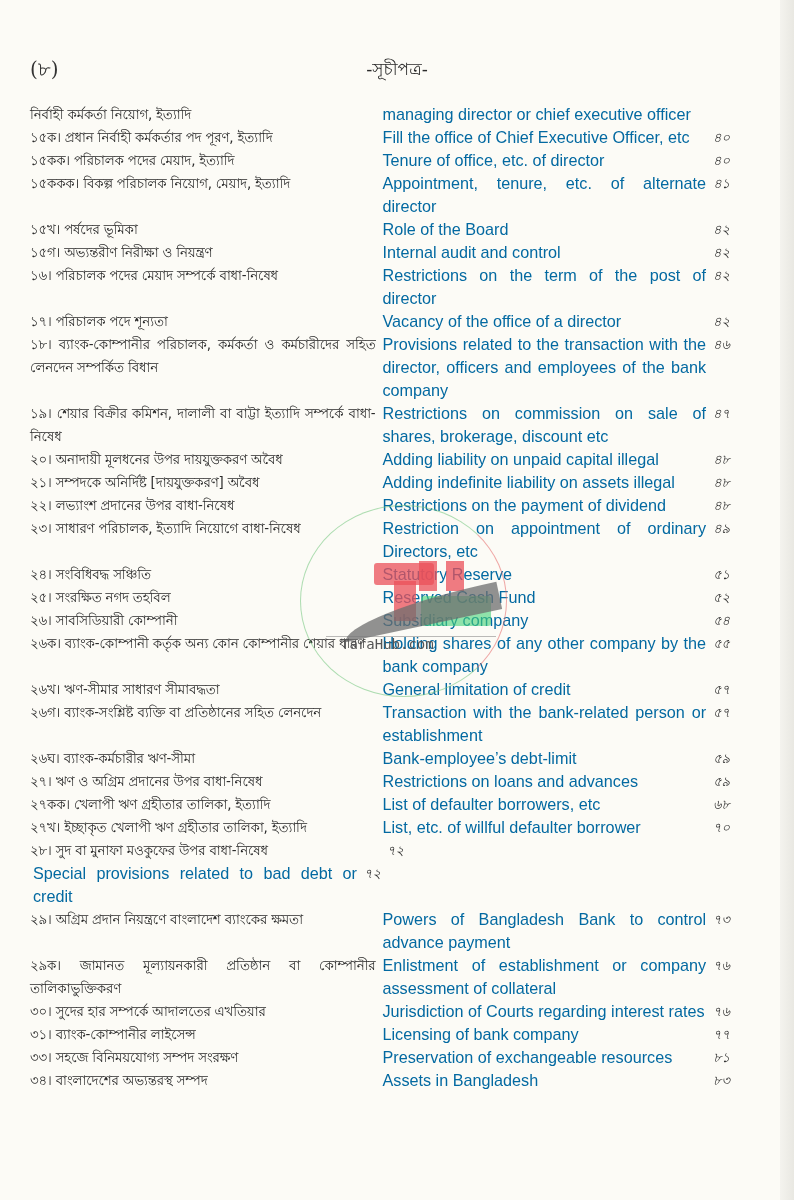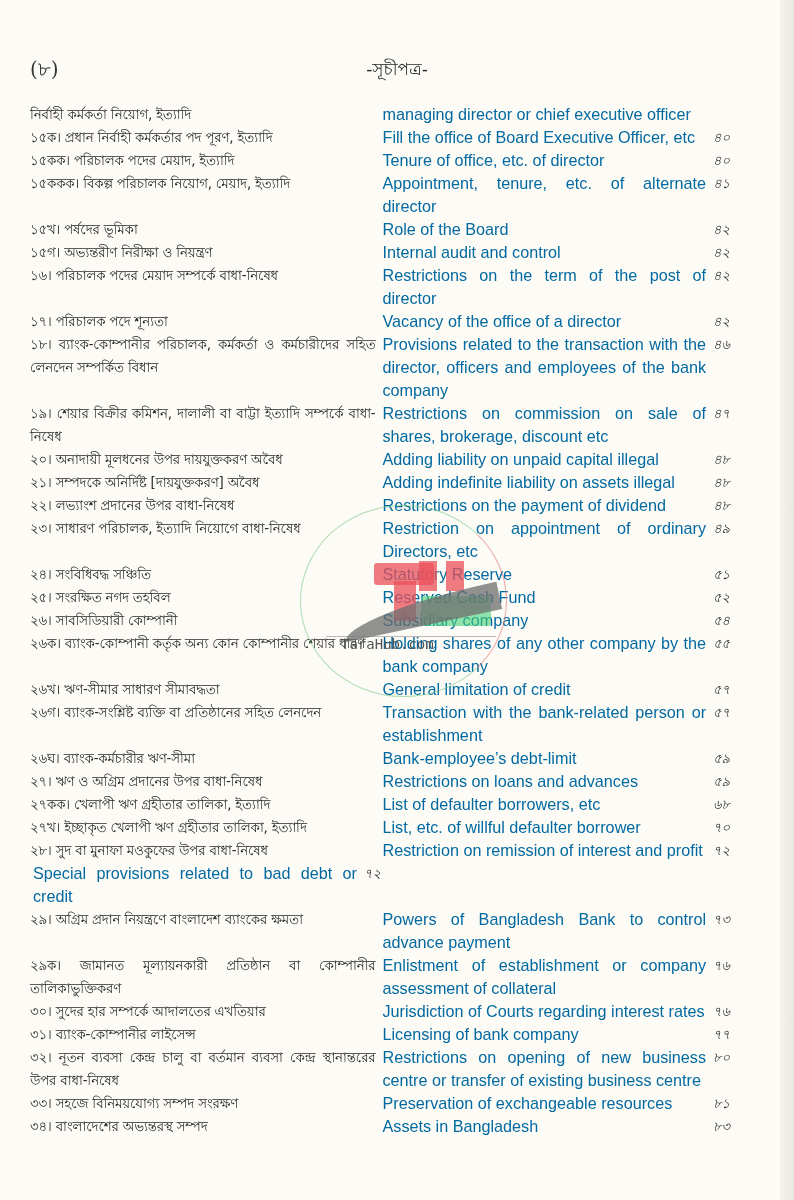--- a/index.html
+++ b/index.html
@@ -95,21 +95,21 @@
 <div class="page-title">-সূচীপত্র-</div>
 
 <div class="toc">
   <div class="row">
       <div class="bn">নির্বাহী কর্মকর্তা নিয়োগ, ইত্যাদি</div>
       <div class="en">managing director or chief executive officer</div>
       <div class="pg"></div>
     </div>
   <div class="row">
       <div class="bn">১৫ক। প্রধান নির্বাহী কর্মকর্তার পদ পূরণ, ইত্যাদি</div>
-      <div class="en">Fill the office of Board Executive Officer, etc</div>
+      <div class="en">Fill the office of Chief Executive Officer, etc</div>
       <div class="pg">৪০</div>
     </div>
   <div class="row">
       <div class="bn">১৫কক। পরিচালক পদের মেয়াদ, ইত্যাদি</div>
       <div class="en">Tenure of office, etc. of director</div>
       <div class="pg">৪০</div>
     </div>
   <div class="row">
       <div class="bn">১৫ককক। বিকল্প পরিচালক নিয়োগ, মেয়াদ, ইত্যাদি</div>
       <div class="en">Appointment, tenure, etc. of alternate director</div>
@@ -210,21 +210,20 @@
       <div class="en">List of defaulter borrowers,  etc</div>
       <div class="pg">৬৮</div>
     </div>
   <div class="row">
       <div class="bn">২৭খ। ইচ্ছাকৃত খেলাপী ঋণ গ্রহীতার তালিকা, ইত্যাদি</div>
       <div class="en">List, etc. of willful defaulter borrower</div>
       <div class="pg">৭০</div>
     </div>
   <div class="row">
       <div class="bn">২৮। সুদ বা মুনাফা মওকুফের উপর বাধা-নিষেধ</div>
-      <div class="en">Restriction on remission of interest and profit</div>
       <div class="pg">৭২</div>
     </div>
   <div class="row">
       <div class="en">Special provisions related to bad debt or credit</div>
       <div class="pg">৭২</div>
     </div>
   <div class="row">
       <div class="bn">২৯। অগ্রিম প্রদান নিয়ন্ত্রণে বাংলাদেশ ব্যাংকের ক্ষমতা</div>
       <div class="en">Powers of Bangladesh Bank to control advance payment</div>
       <div class="pg">৭৩</div>
@@ -236,25 +235,20 @@
     </div>
   <div class="row">
       <div class="bn">৩০। সুদের হার সম্পর্কে আদালতের এখতিয়ার</div>
       <div class="en">Jurisdiction of Courts regarding interest rates</div>
       <div class="pg">৭৬</div>
     </div>
   <div class="row">
       <div class="bn">৩১। ব্যাংক-কোম্পানীর লাইসেন্স</div>
       <div class="en">Licensing of bank company</div>
       <div class="pg">৭৭</div>
-    </div>
-  <div class="row">
-      <div class="bn">৩২। নূতন ব্যবসা কেন্দ্র চালু বা বর্তমান ব্যবসা কেন্দ্র স্থানান্তরের উপর বাধা-নিষেধ</div>
-      <div class="en">Restrictions on opening of new business centre or transfer of existing business centre</div>
-      <div class="pg">৮০</div>
     </div>
   <div class="row">
       <div class="bn">৩৩। সহজে বিনিময়যোগ্য সম্পদ সংরক্ষণ</div>
       <div class="en">Preservation of exchangeable resources</div>
       <div class="pg">৮১</div>
     </div>
   <div class="row">
       <div class="bn">৩৪। বাংলাদেশের অভ্যন্তরস্থ সম্পদ</div>
       <div class="en">Assets in Bangladesh</div>
       <div class="pg">৮৩</div>

